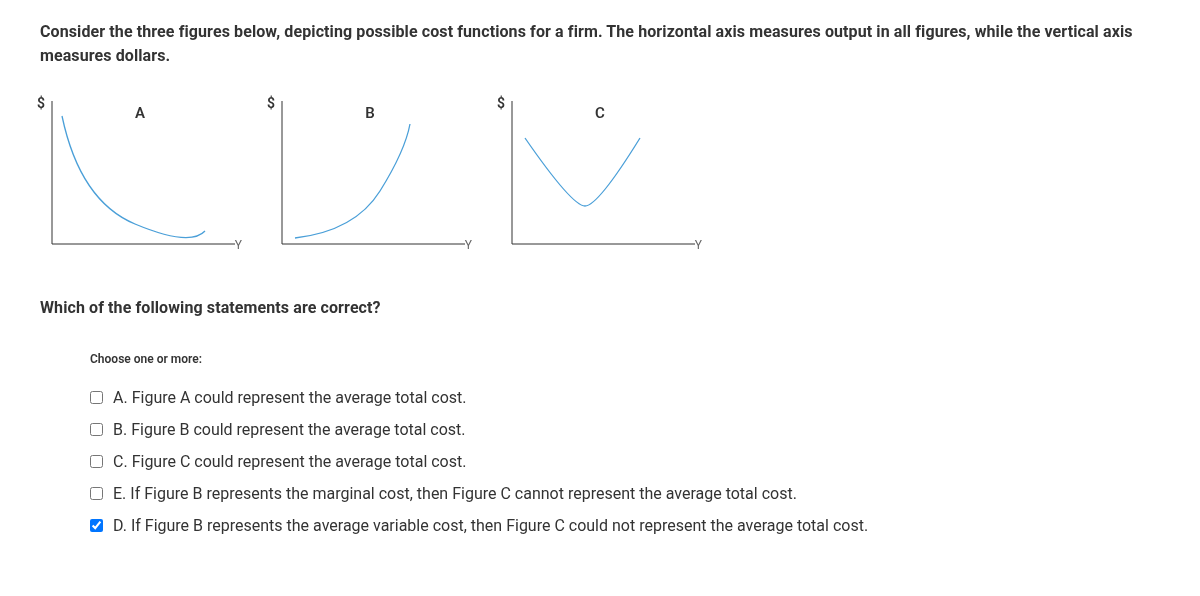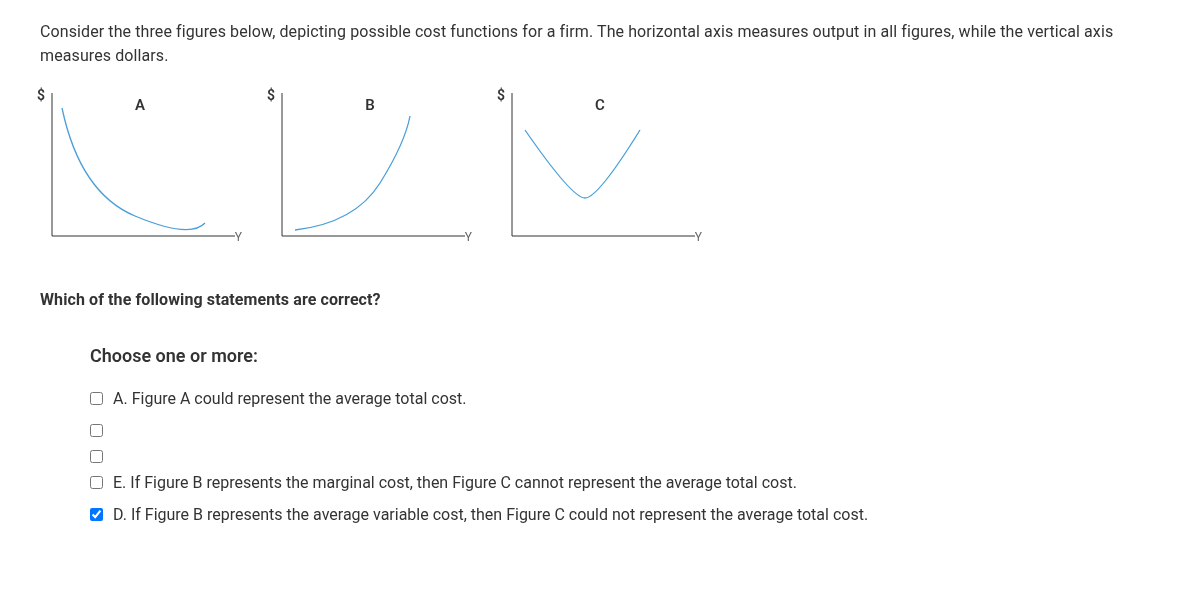--- a/index.html
+++ b/index.html
@@ -4,21 +4,21 @@
   <style>
     * { box-sizing: border-box; margin: 0; padding: 0; }
     body {
       font-family: -apple-system, BlinkMacSystemFont, "Segoe UI", Roboto, Helvetica, Arial, sans-serif;
       color: #333;
       padding: 20px 40px;
       font-size: 16px;
       line-height: 1.5;
       width: 1200px;
     }
-    .intro { margin-bottom: 20px; letter-spacing: 0.1px; }
+    .intro { margin-bottom: 28px; letter-spacing: 0.1px; font-weight: bold; }
     .figures-row {
       display: flex;
       gap: 30px;
       margin-bottom: 40px;
     }
     .figure {
       position: relative;
       width: 200px;
       height: 160px;
     }
@@ -42,21 +42,21 @@
       position: absolute;
       top: 6px;
       left: 50%;
       transform: translateX(-50%);
       font-size: 15px;
       font-weight: 600;
       color: #333;
     }
     .question-line { margin-bottom: 30px; letter-spacing: 0.1px; font-weight: bold; }
     .choice-block { margin-left: 50px; }
-    .choice-prompt { font-weight: 600; margin-bottom: 18px; font-size: 18px; }
+    .choice-prompt { font-weight: 600; margin-bottom: 18px; font-size: 12px; }
     .option-row {
       display: flex;
       align-items: flex-start;
       gap: 10px;
       margin-bottom: 8px;
       font-size: 16px;
     }
     .option-row input[type="checkbox"] {
       margin-top: 5px;
       width: 13px;
@@ -113,24 +113,30 @@
 
   <div class="option-row">
     <input type="checkbox" style="">
     <span>
       <span class="opt-letter">A.</span><span>Figure A could represent the average total cost.</span>
     </span>
   </div>
 
   <div class="option-row">
     <input type="checkbox" style="">
+    <span>
+      <span class="opt-letter">B.</span><span>Figure B could represent the average total cost.</span>
+    </span>
   </div>
 
   <div class="option-row">
     <input type="checkbox" style="">
+    <span>
+      <span class="opt-letter">C.</span><span>Figure C could represent the average total cost.</span>
+    </span>
   </div>
 
   <div class="option-row">
     <input type="checkbox" style="">
     <span>
       <span class="opt-letter">E.</span><span>If Figure B represents the marginal cost, then Figure C cannot represent the average total cost.</span>
     </span>
   </div>
 
   <div class="option-row">

